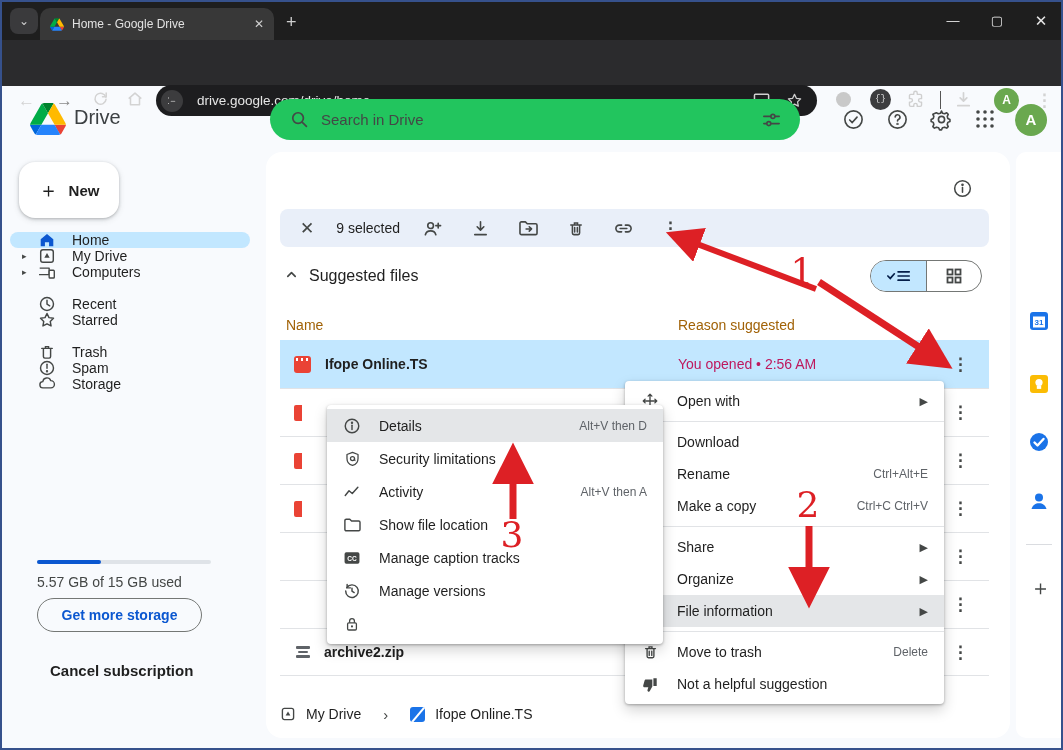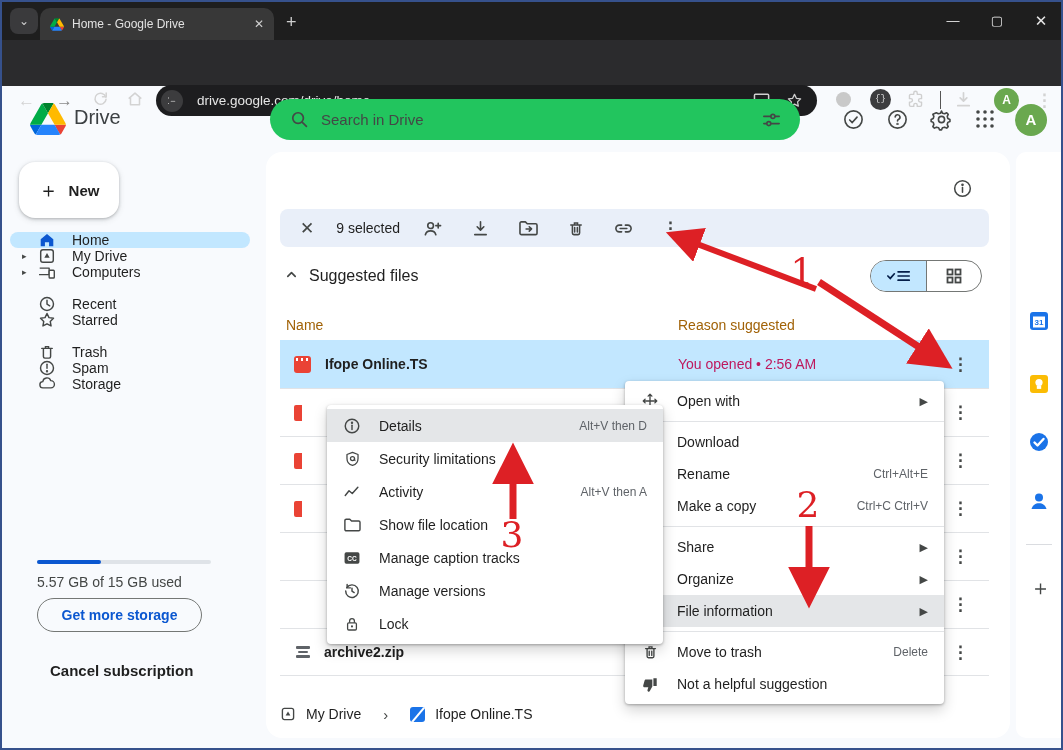--- a/index.html
+++ b/index.html
@@ -630,21 +630,20 @@
       <span class="lbl">Manage versions</span>
     </div>
     <div class="mi">
       <span class="mic">
           <svg class="sic" width="16" height="18" viewBox="0 0 20 20" style="fill:none;stroke:#444746;stroke-width:1.6;">
             <rect x="4.5" y="8.5" width="11" height="9" rx="1.5"></rect>
             <path d="M7 8.5V6.3a3 3 0 0 1 6 0v2.2"></path>
             <circle cx="10" cy="13" r="1.3" fill="#444746" stroke="none"></circle>
           </svg>
         </span>
-      <span class="lbl">Lock</span>
     </div>
   </div>
 
   <svg class="arrows" viewBox="0 0 1063 750">
     <defs>
       <marker id="ah" markerWidth="6" markerHeight="6" refX="4.2" refY="3" orient="auto">
         <path d="M0,0 L6,3 L0,6 Z" fill="#dd2025"></path>
       </marker>
     </defs>
     <line x1="814" y1="287" x2="674" y2="234" stroke="#dd2025" stroke-width="6" marker-end="url(#ah)"></line>

